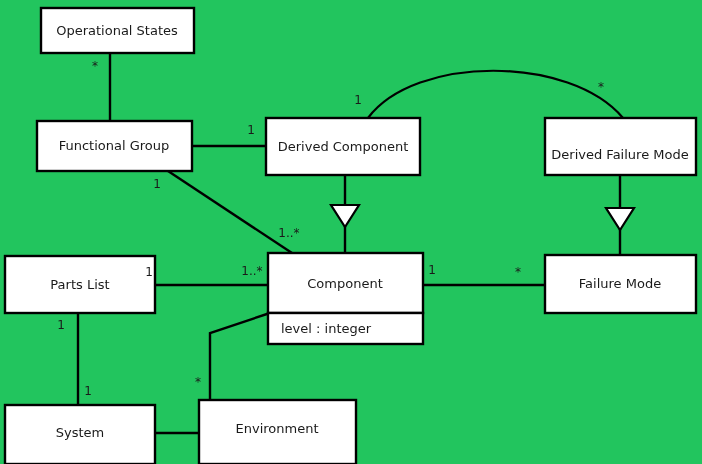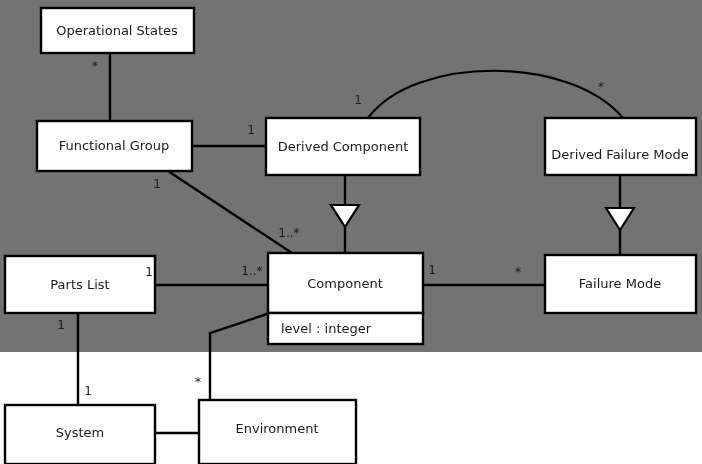--- a/index.html
+++ b/index.html
@@ -9,22 +9,22 @@
   }
   body {
     width: 702px;
     height: 464px;
     overflow: hidden;
     font-family: "DejaVu Sans", sans-serif;
   }
   #diagram-root {
     position: relative;
     width: 702px;
-    height: 352px;
-    background: #737373;
+    height: 464px;
+    background: #22c55e;
   }
   svg#uml-canvas {
     display: block;
     width: 702px;
     height: 464px;
   }
   .cls-box {
     fill: #ffffff;
     stroke: #000000;
     stroke-width: 2.4;

